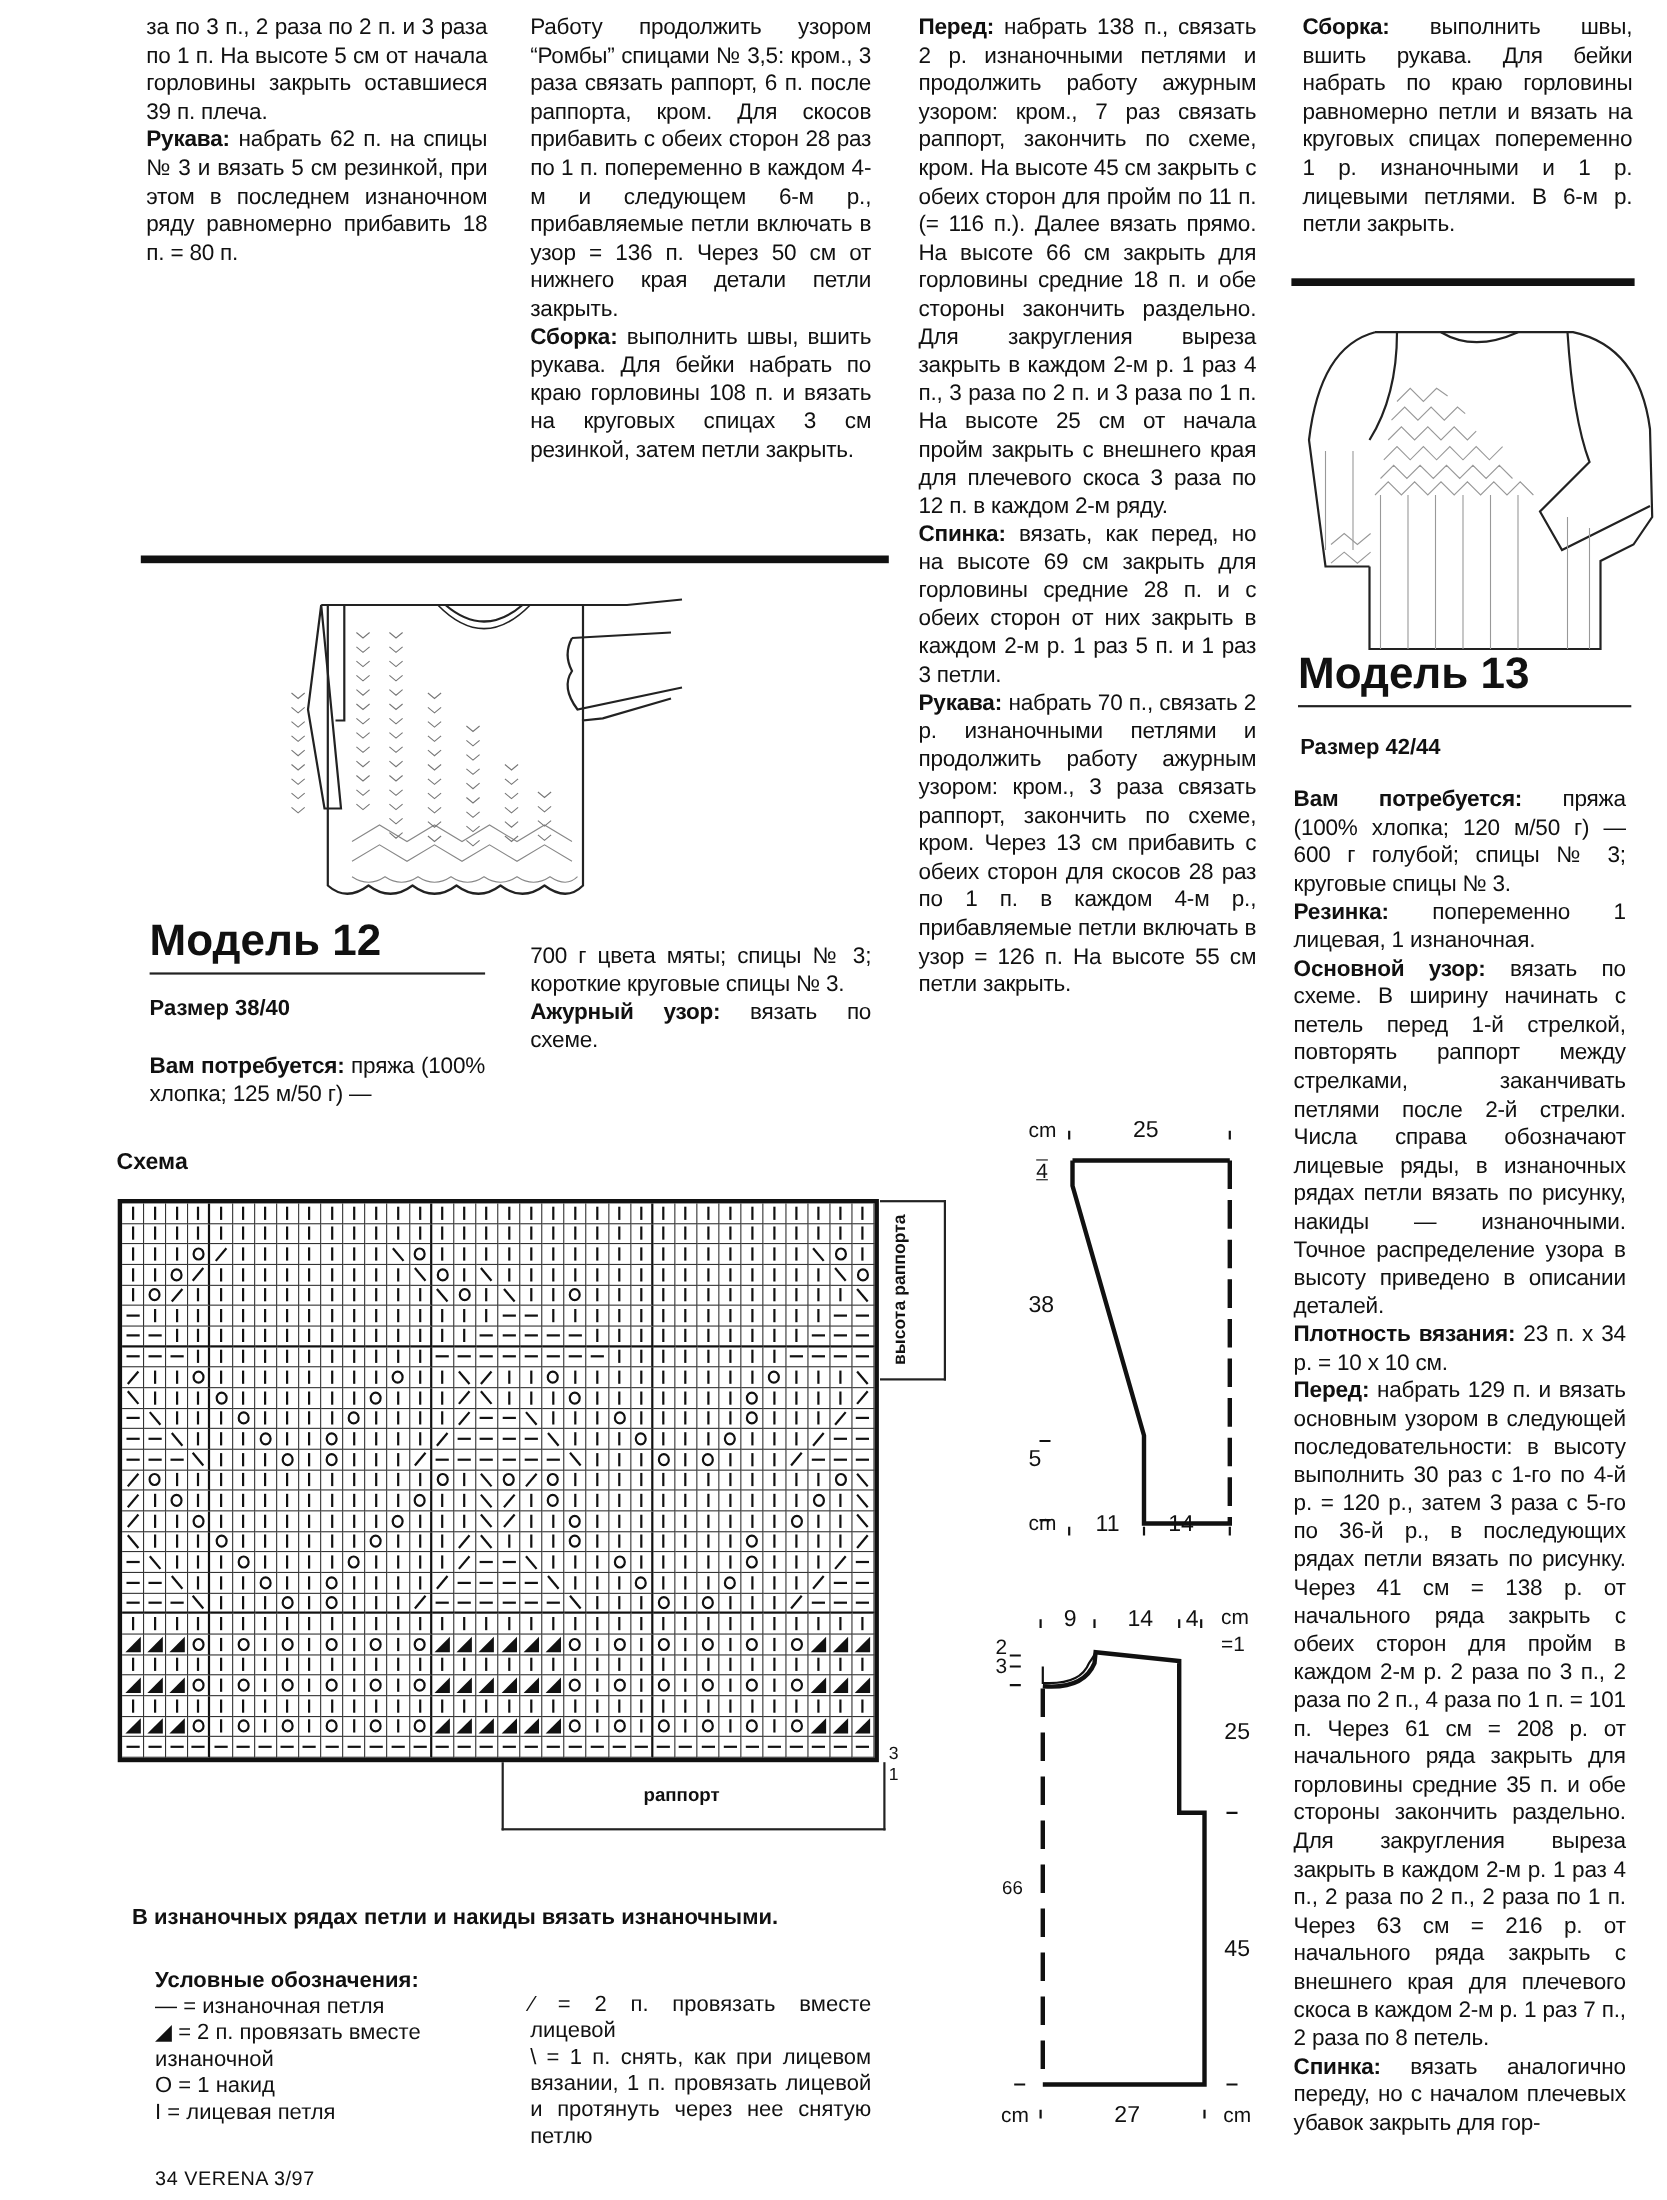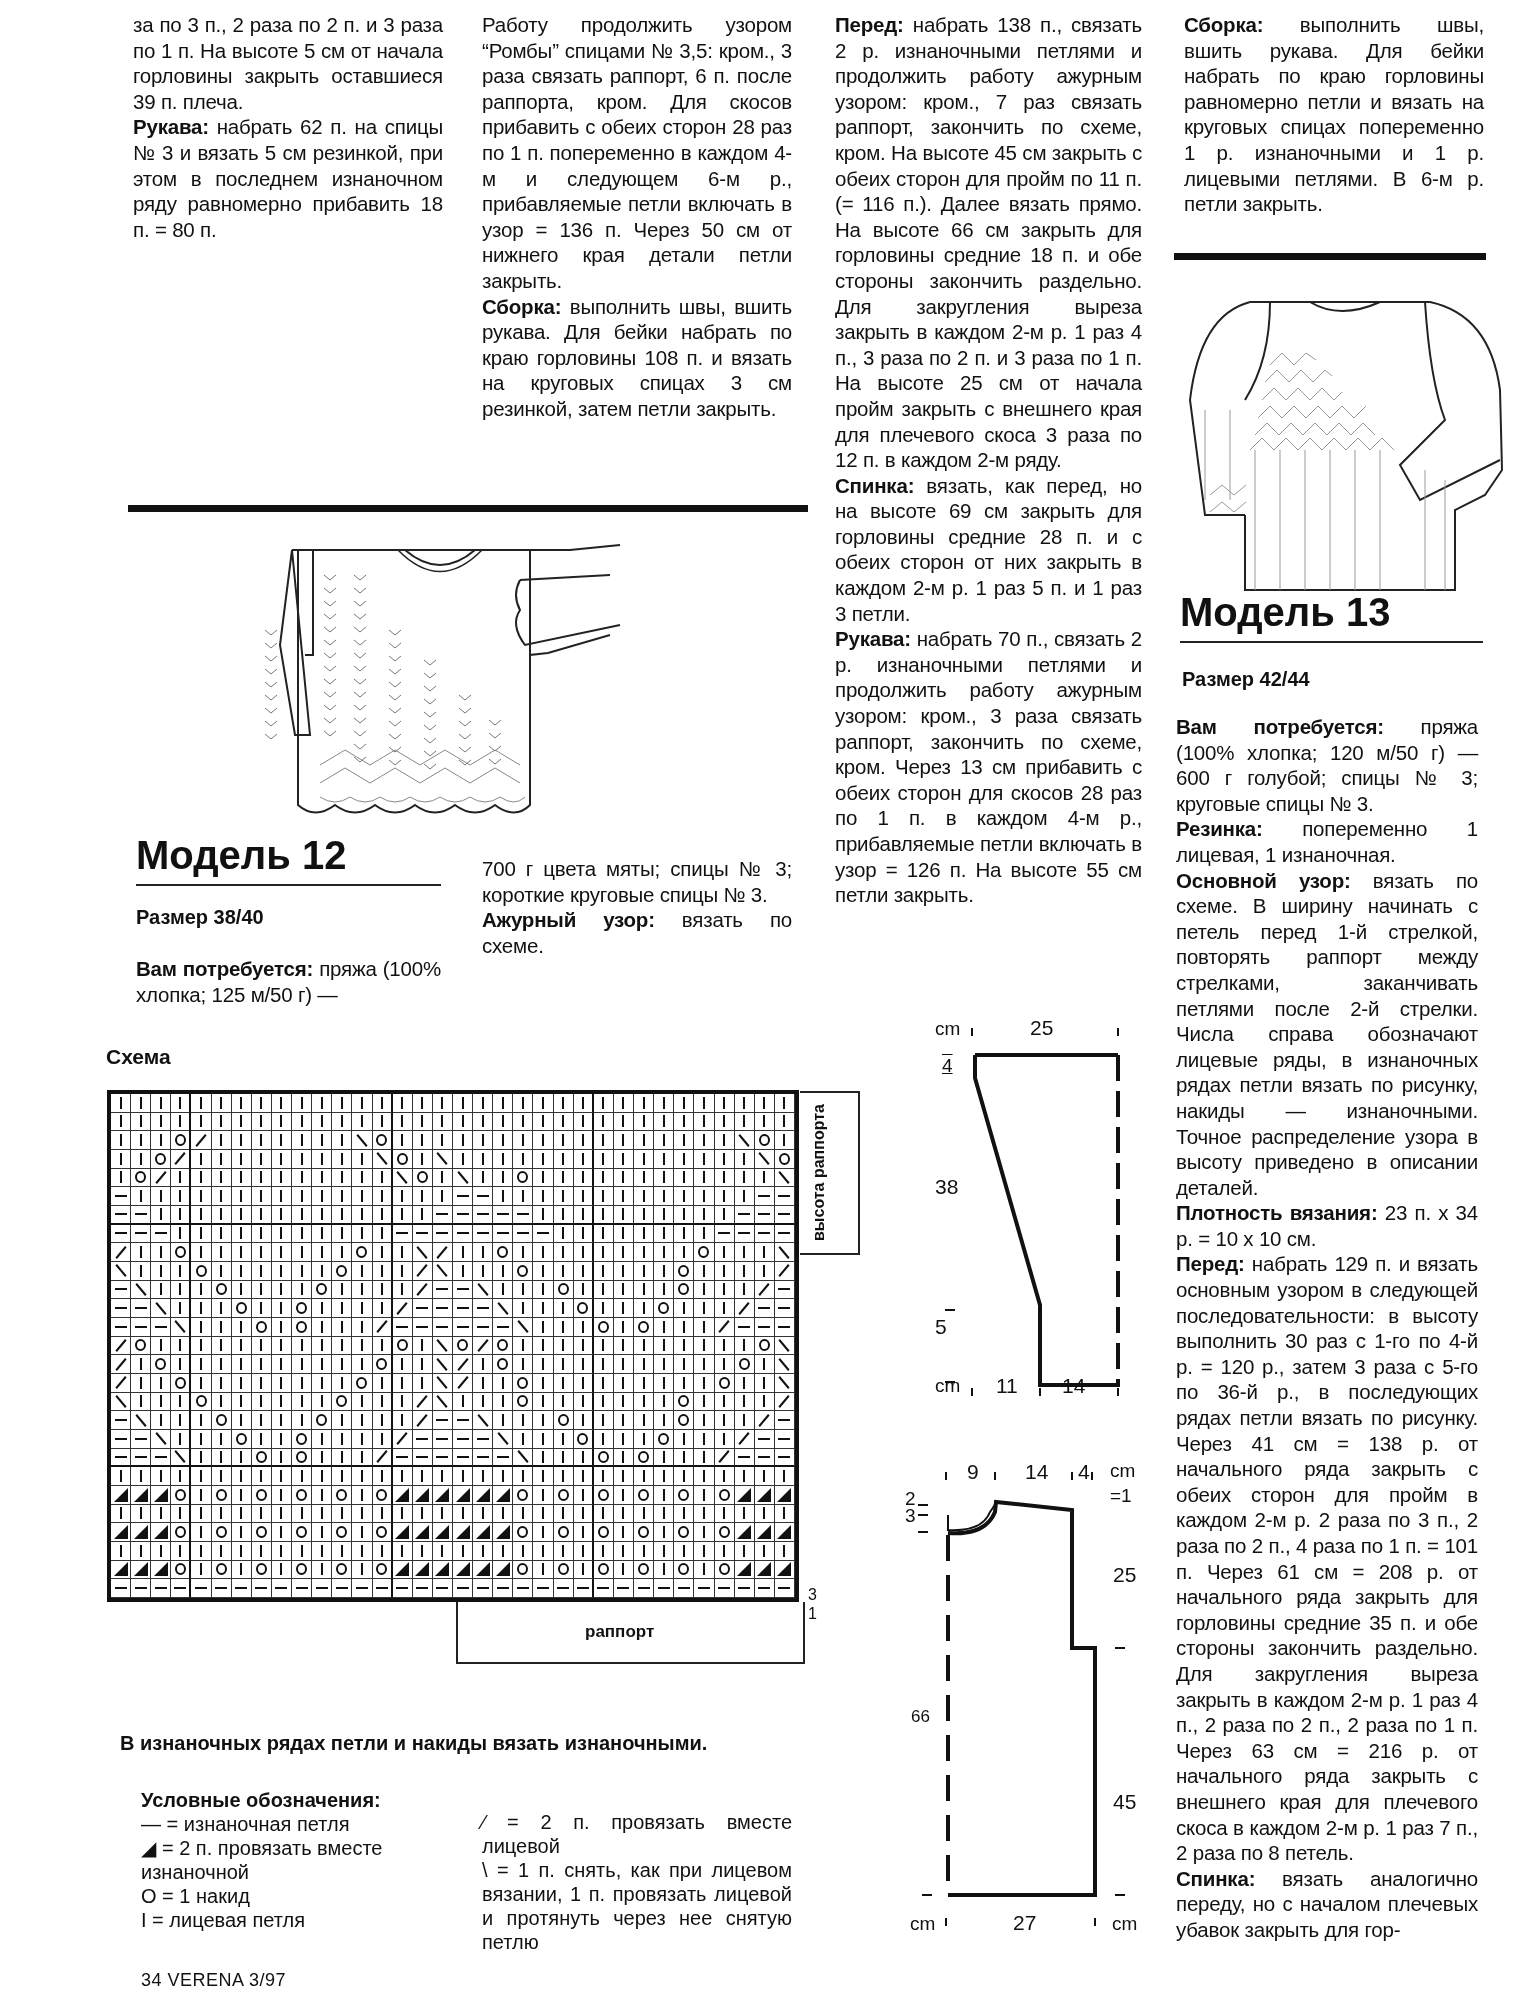--- a/index.html
+++ b/index.html
@@ -2934,16 +2934,16 @@
 </svg>
 <div class="dim" style="left:967px;top:1460px;font-size:21px;">9</div>
 <div class="dim" style="left:1025px;top:1460px;font-size:21px;">14</div>
 <div class="dim" style="left:1078px;top:1460px;font-size:21px;">4</div>
 <div class="dim" style="left:1110px;top:1460px;">cm</div>
 <div class="dim" style="left:1110px;top:1485px;">=1</div>
 <div class="dim" style="left:905px;top:1488px;">2</div>
 <div class="dim" style="left:905px;top:1505px;">3</div>
 <div class="dim" style="left:1113px;top:1563px;font-size:21px;">25</div>
 <div class="dim" style="left:911px;top:1707px;font-size:17px;">66</div>
-<div class="dim" style="left:1113px;top:1760px;font-size:21px;margin-top:30px;">45</div>
+<div class="dim" style="left:1113px;top:1760px;font-size:21px;">45</div>
 <div class="dim" style="left:910px;top:1913px;">cm</div>
 <div class="dim" style="left:1013px;top:1911px;font-size:21px;">27</div>
 <div class="dim" style="left:1112px;top:1913px;">cm</div>
 
 </body></html>

